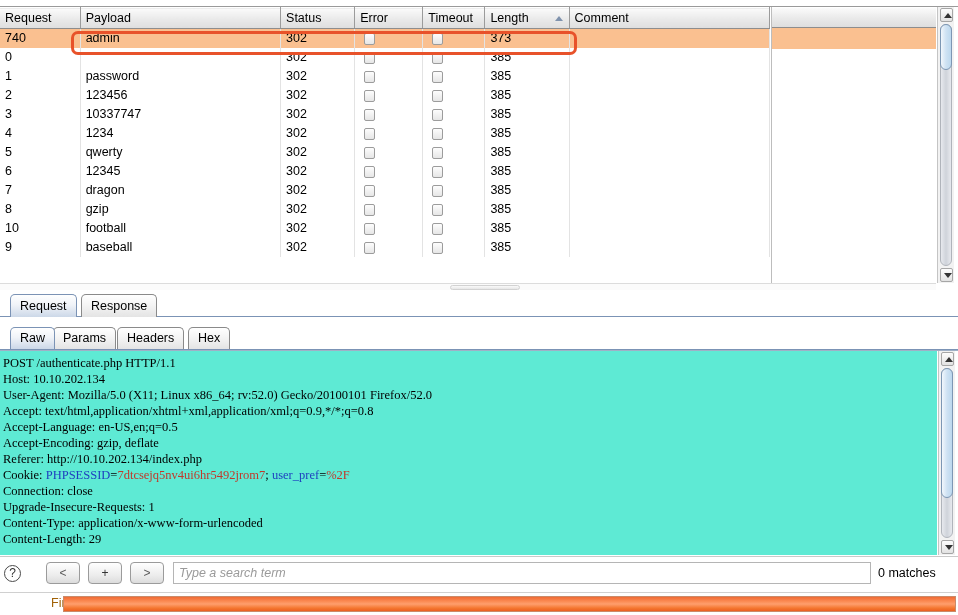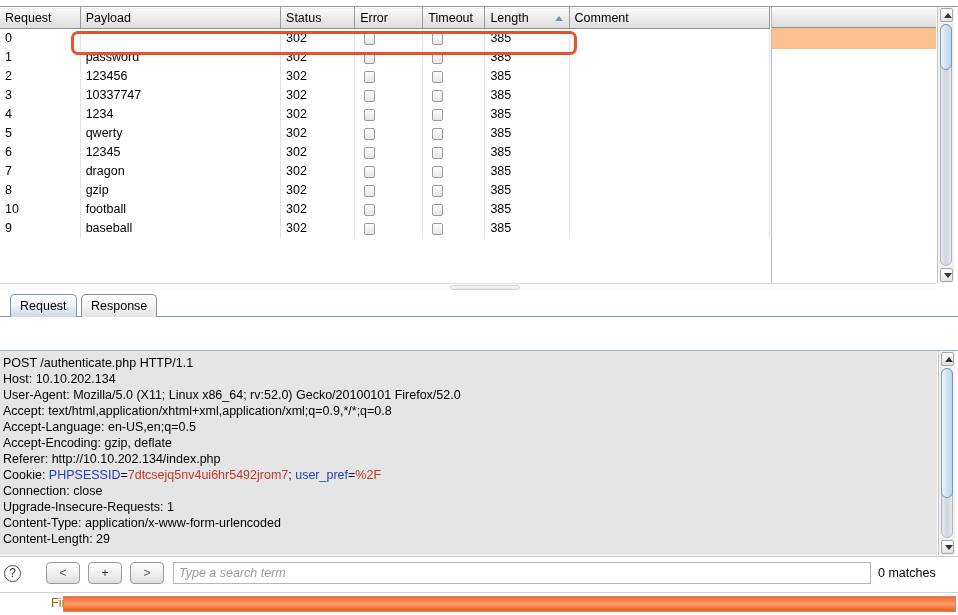--- a/index.html
+++ b/index.html
@@ -164,27 +164,27 @@
 
   
   #req-panel {
     position: absolute; left: 0; top: 350px; width: 958px; height: 205px;
     background: #ffffff;
     border-top: 1px solid #9fb0c6;
   }
   #req-text {
     position: absolute; left: 0; top: 0; width: 937px; height: 204px;
     padding: 4px 0 0 3px;
-    font-family: Liberation Sans, sans-serif;
+    font-family: Liberation Serif, serif;
     font-size: 12.5px;
     line-height: 16px;
     white-space: pre;
     overflow: hidden;
     color: #000;
-    background:#e5e5e5;
+    background:#5eead4;
   }
   #req-text .ln { height: 16px; }
   .tok-name { color: #1f3fbf; }
   .tok-val  { color: #c0392b; }
   #req-vscroll { left: 938px; top: 0px; height: 204px; }
   #req-vscroll .thumb { top: 17px; height: 130px; }
 
   
   #searchbar {
     position: absolute; left: 0; top: 556px; width: 958px; height: 36px;
@@ -260,20 +260,29 @@
               <th><span>Request</span></th>
               <th><span>Payload</span></th>
               <th><span>Status</span></th>
               <th><span>Error</span></th>
               <th><span>Timeout</span></th>
               <th><span>Length</span><span class="sortarrow"></span></th>
               <th><span>Comment</span></th>
             </tr>
           </thead>
         <tbody id="results-body">
+            <tr class="row-selected">
+              <td>740</td>
+              <td>admin</td>
+              <td>302</td>
+              <td class="colcenter"><span class="cb"></span></td>
+              <td class="colcenter"><span class="cb"></span></td>
+              <td>373</td>
+              <td></td>
+            </tr>
             <tr>
               <td>0</td>
               <td></td>
               <td>302</td>
               <td class="colcenter"><span class="cb"></span></td>
               <td class="colcenter"><span class="cb"></span></td>
               <td>385</td>
               <td></td>
             </tr>
             <tr>
@@ -394,20 +403,29 @@
   </div>
 
   <div id="tabs-main">
     <div class="tabrow" id="message-tabs">
         <div class="baseline"></div>
         <div class="tab active" style="left: 10px;"><span>Request</span></div>
         <div class="tab" style="left: 81px;"><span>Response</span></div>
       </div>
   </div>
 
+  <div id="tabs-sub">
+    <div class="tabrow" id="view-tabs">
+        <div class="baseline"></div>
+        <div class="tab active" style="left: 10px;"><span>Raw</span></div>
+        <div class="tab" style="left: 53px;"><span>Params</span></div>
+        <div class="tab" style="left: 117px;"><span>Headers</span></div>
+        <div class="tab" style="left: 188px;"><span>Hex</span></div>
+      </div>
+  </div>
 
   <div id="req-panel">
     <div id="req-text"><div class="ln">POST /authenticate.php HTTP/1.1</div><div class="ln">Host: 10.10.202.134</div><div class="ln">User-Agent: Mozilla/5.0 (X11; Linux x86_64; rv:52.0) Gecko/20100101 Firefox/52.0</div><div class="ln">Accept: text/html,application/xhtml+xml,application/xml;q=0.9,*/*;q=0.8</div><div class="ln">Accept-Language: en-US,en;q=0.5</div><div class="ln">Accept-Encoding: gzip, deflate</div><div class="ln">Referer: http://10.10.202.134/index.php</div><div class="ln"><span>Cookie: </span><span class="tok-name">PHPSESSID</span><span>=</span><span class="tok-val">7dtcsejq5nv4ui6hr5492jrom7</span><span>; </span><span class="tok-name">user_pref</span><span>=</span><span class="tok-val">%2F</span></div><div class="ln">Connection: close</div><div class="ln">Upgrade-Insecure-Requests: 1</div><div class="ln">Content-Type: application/x-www-form-urlencoded</div><div class="ln">Content-Length: 29</div></div>
     <div class="vscroll" id="req-vscroll">
       <div class="track"></div>
       <div class="thumb"></div>
       <div class="arr up">
           <i></i>
         </div>
       <div class="arr dn">

